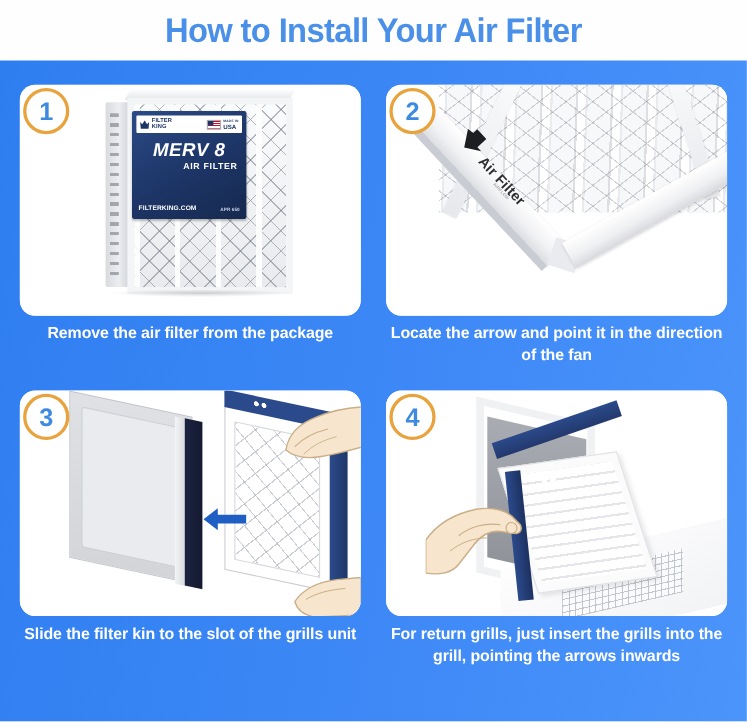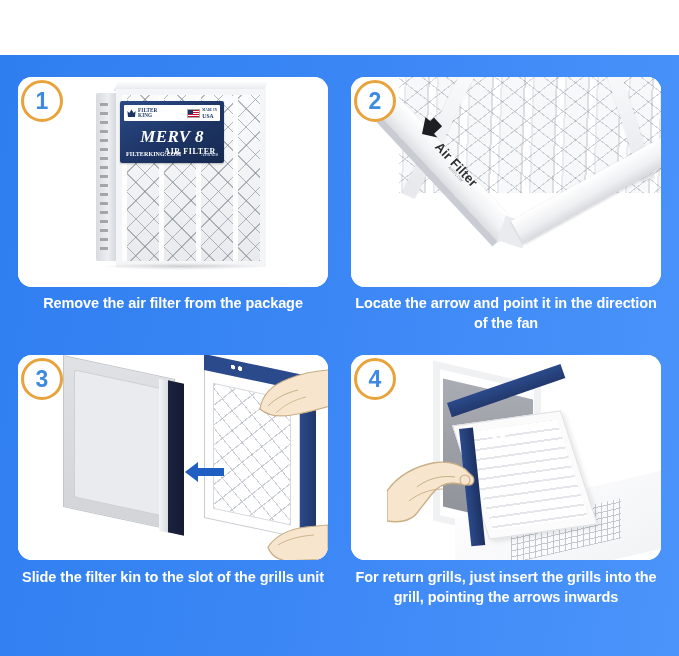--- a/index.html
+++ b/index.html
@@ -162,26 +162,25 @@
   .p1-top {
     position: absolute;
     left: 20px; top: -8px;
     width: 150px; height: 10px;
     background: linear-gradient(180deg,#ffffff,#e3e5e9);
     transform: skewX(-28deg);
   }
   .p1-label {
     position: absolute;
     left: 24px; top: 12px;
-    width: 104px; height: 62px;
+    width: 104px; height: 98px;
     background: linear-gradient(150deg,#2b4a86 0%, #1d3566 55%, #16294f 100%);
     border-radius: 2px;
     z-index: 12;
     box-shadow: 0 1px 2px rgba(0,0,0,0.25);
-    font-family: Liberation Serif, serif;
   }
   .p1-lbl-top {
     position: absolute;
     left: 4px; top: 4px; right: 4px;
     height: 16px;
     background: #ffffff;
     border-radius: 1px;
     display: flex;
     align-items: center;
     justify-content: space-between;
@@ -554,20 +553,23 @@
     left: 36px; top: 96px;
     width: 96px; height: 72px;
     z-index: 32;
   }
 </style>
 </head>
 <body>
 
 <div id="page">
 
+  <div class="header">
+    <div class="header-title">How to Install Your Air Filter</div>
+  </div>
 
   <div class="board">
     <div class="grid">
 
       <div class="cell cell-1">
         <div class="card">
           <div class="p1-stage">
             <div class="p1-filter">
               <div class="p1-side">
                 <div class="p1-side-ticks"></div>

